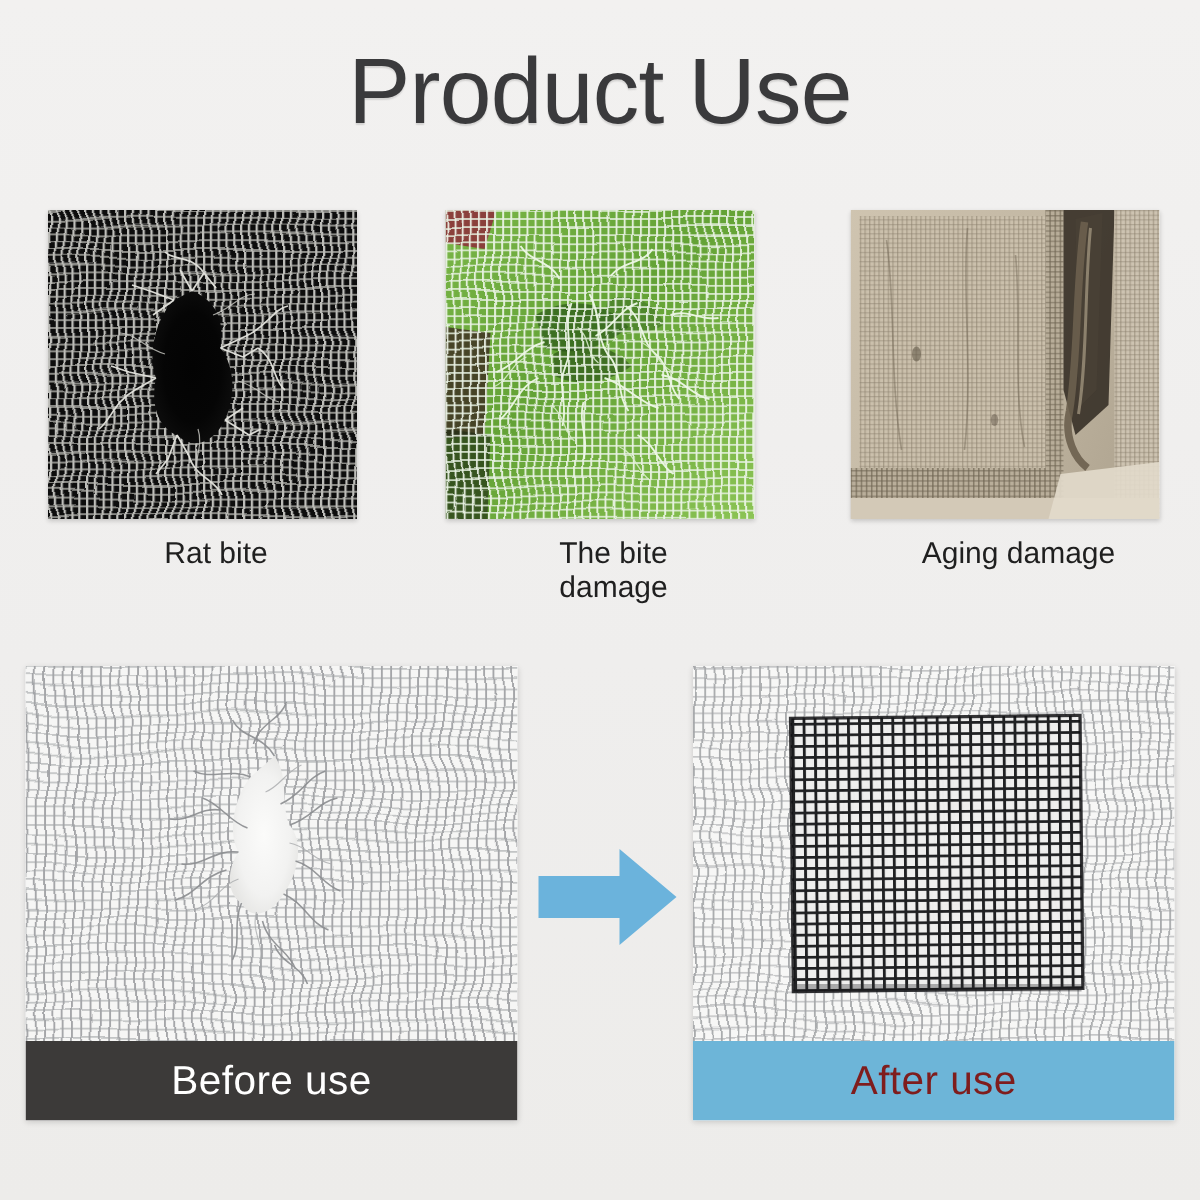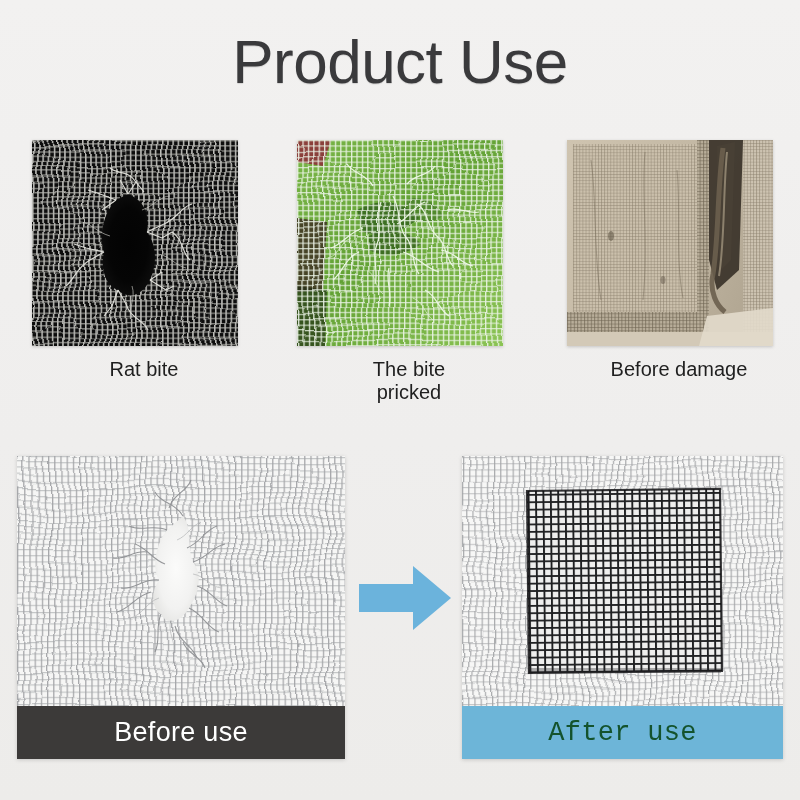--- a/index.html
+++ b/index.html
@@ -76,21 +76,21 @@
   
   .bottom-row {
     position: absolute;
     top: 440px;
     left: 0;
     width: 800px;
     height: 310px;
   }
   .ba-panel {
     position: absolute;
-    top: 16px;
+    top: 4px;
     width: 328px;
     height: 303px;
     overflow: hidden;
     box-shadow: 0 1px 4px rgba(0,0,0,0.16);
     background: #fff;
     text-align: right;
   }
   .ba-panel.before { left: 17px; }
   .ba-panel.after  { left: 462px; width: 321px; }
 
@@ -108,21 +108,21 @@
     height: 53px;
     display: flex;
     align-items: center;
     justify-content: center;
     color: #ffffff;
     font-size: 27px;
     letter-spacing: 0.3px;
     font-family: "Liberation Sans", sans-serif;
   }
   .ba-band.dark { background: #3c3a39; }
-  .ba-band.blue { background: #6db5d8; color: #14532d; font-family: Liberation Mono, monospace; }
+  .ba-band.blue { background: #6db5d8; color: #7f1d1d; }
 
   
   .arrow {
     position: absolute;
     left: 355px;
     top: 558px;
     width: 100px;
     height: 80px;
   }
   .arrow svg { display: block; width: 100%; height: 100%; }
@@ -238,21 +238,21 @@
             <path d="M88 78 C96 84 94 96 102 102"></path>
             <path d="M130 88 C140 92 142 104 152 108"></path>
             <path d="M70 130 C80 136 78 148 86 154"></path>
             <path d="M116 158 C126 162 128 174 136 180"></path>
             <path d="M54 98 C44 102 42 114 32 118"></path>
           </g>
         </svg>
       </div>
       <div class="damage-caption">
         <span>The bite</span><br>
-        <span>pricked</span>
+        <span>damage</span>
       </div>
     </div>
 
     <div class="damage-card c2">
       <div class="photo">
         <svg viewBox="0 0 206 206" preserveAspectRatio="none" aria-hidden="true">
           <defs>
             <linearGradient id="g-beige" x1="0" y1="0" x2="1" y2="0.4">
               <stop offset="0%" stop-color="#cfc4b0"></stop>
               <stop offset="60%" stop-color="#c2b7a3"></stop>
@@ -292,21 +292,21 @@
           <g stroke="#6f6452" stroke-width="1.1" fill="none" opacity="0.45">
             <path d="M24 20 C30 60 26 110 34 160"></path>
             <path d="M78 12 C74 56 82 104 76 160"></path>
             <path d="M110 30 C114 70 108 118 116 158"></path>
           </g>
           <ellipse cx="44" cy="96" rx="3" ry="5" fill="#5d5344" opacity="0.55"></ellipse>
           <ellipse cx="96" cy="140" rx="2.5" ry="4" fill="#5d5344" opacity="0.45"></ellipse>
         </svg>
       </div>
       <div class="damage-caption">
-        <span>Before damage</span>
+        <span>Aging damage</span>
       </div>
     </div>
 
   </div>
 
   <div class="bottom-row">
 
     <div class="ba-panel before">
       <div class="ba-photo">
         <svg viewBox="0 0 328 250" preserveAspectRatio="none" aria-hidden="true">

